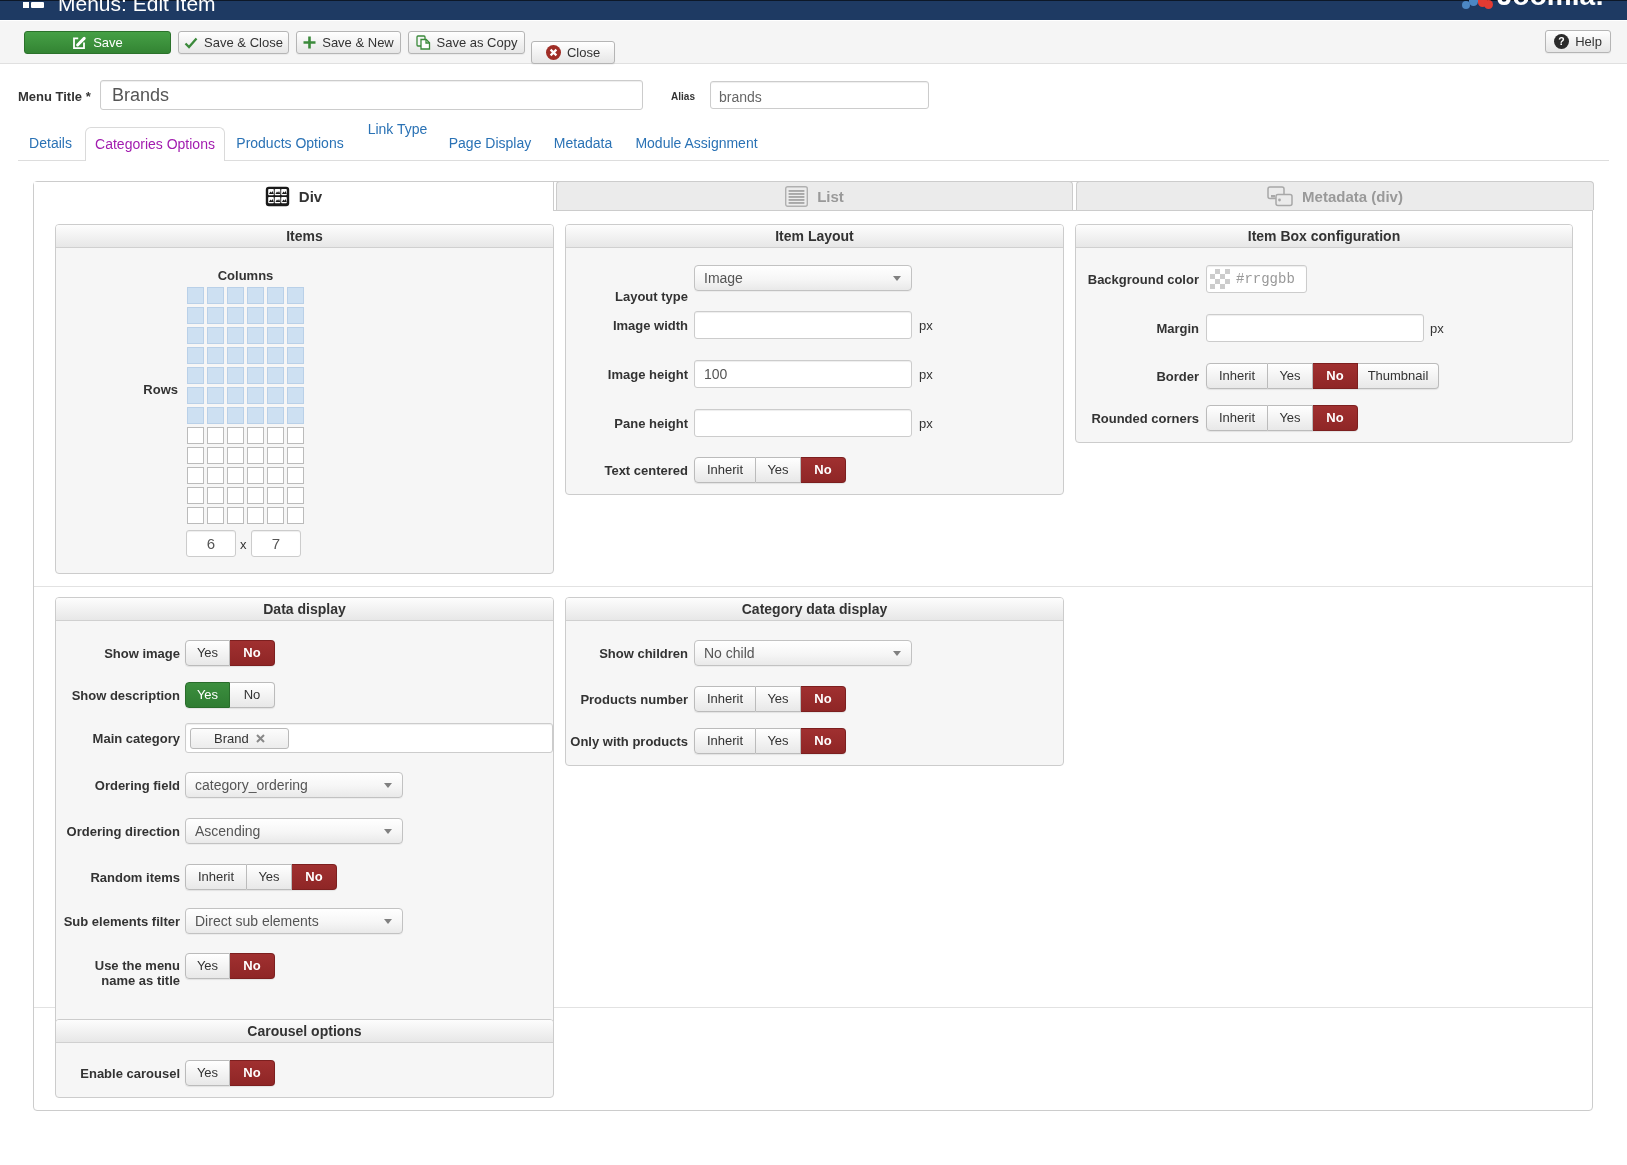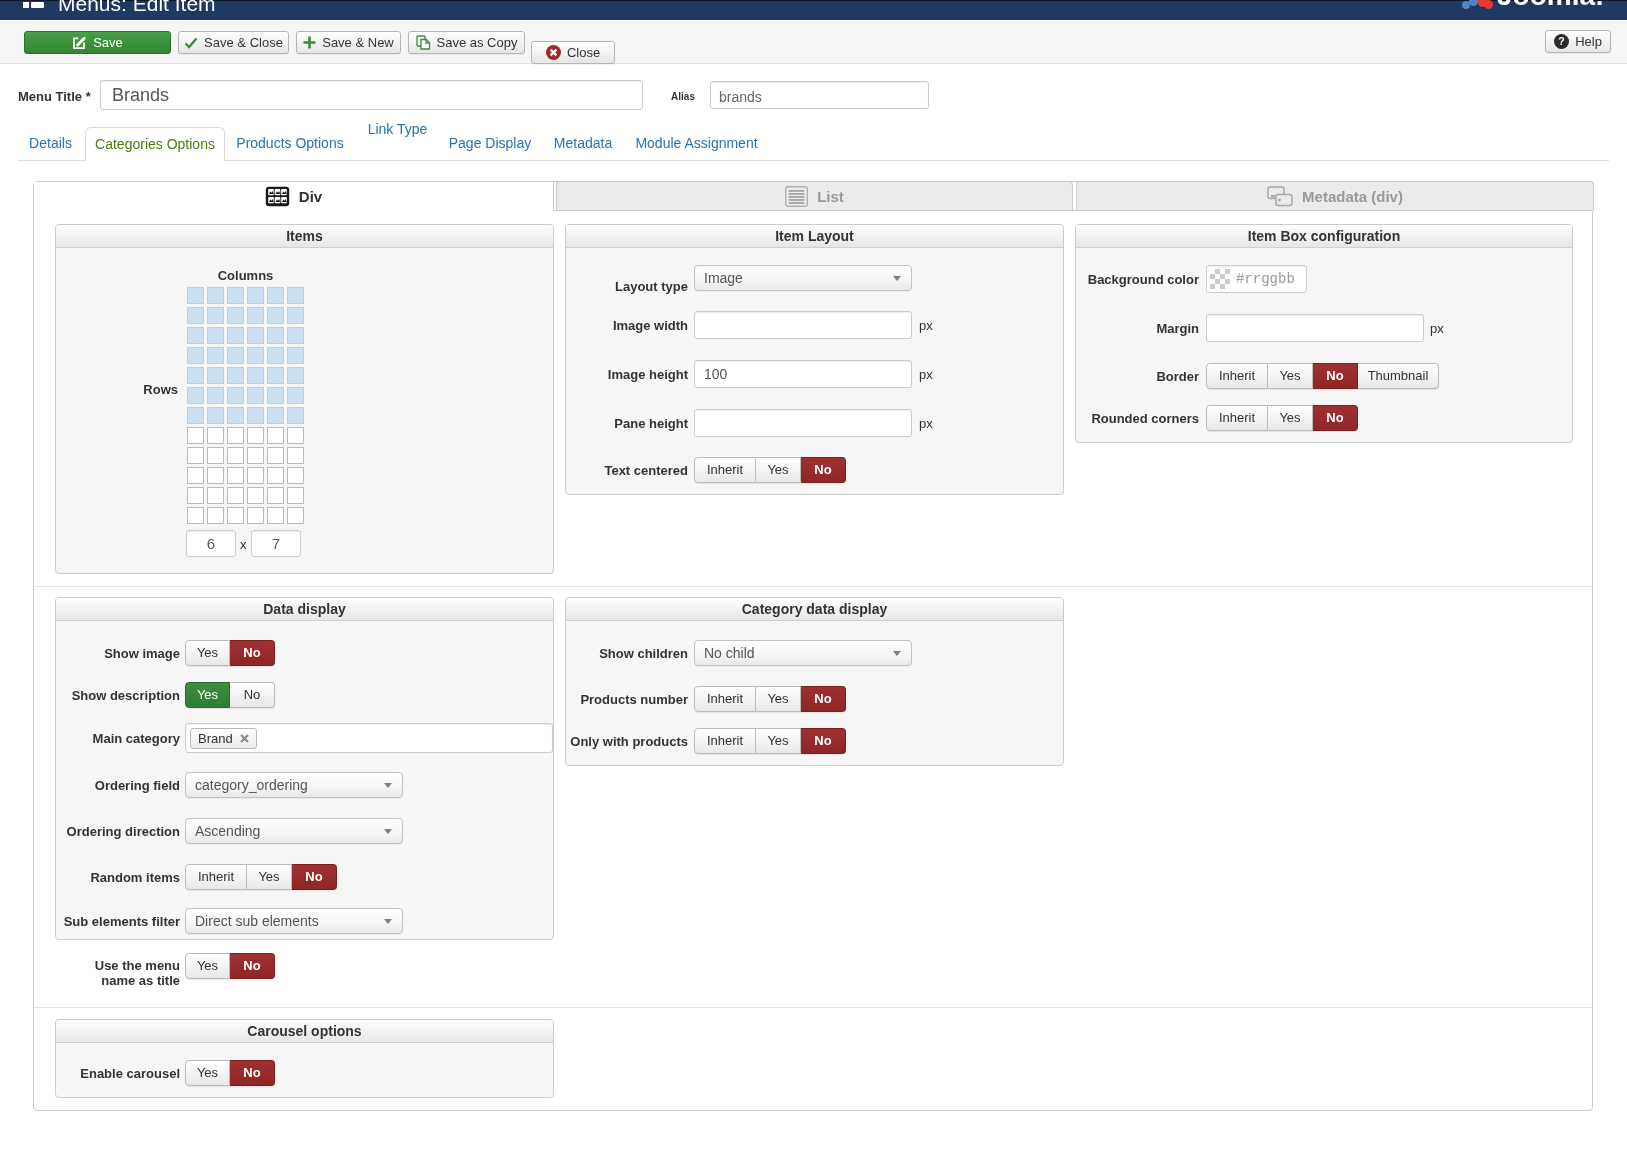--- a/index.html
+++ b/index.html
@@ -80,21 +80,21 @@
 <div class="inp" style="left:100px;top:80px;width:543px;height:30px;font-size:18px;color:#555;line-height:28px;padding-left:11px">Brands</div>
 <div class="lbl plain" style="left:637px;top:89px;width:58px;font-size:10px;text-align:right">Alias</div>
 <div class="inp" style="left:710px;top:81px;width:219px;height:28px;font-size:14px;color:#666;line-height:31px;padding-left:8px">brands</div>
 <div class="abs" style="left:18px;top:160px;width:1591px;height:1px;background:#ddd"></div>
 <div class="tab" style="left:18px;top:127px;width:65px;height:33px">Details</div>
 <div class="tab" style="left:227px;top:127px;width:126px;height:33px">Products Options</div>
 <div class="tab" style="left:357px;top:113px;width:81px;height:33px">Link Type</div>
 <div class="tab" style="left:439px;top:127px;width:102px;height:33px">Page Display</div>
 <div class="tab" style="left:543px;top:127px;width:80px;height:33px">Metadata</div>
 <div class="tab" style="left:626px;top:127px;width:141px;height:33px">Module Assignment</div>
-<div class="abs" style="left:85px;top:127px;width:140px;height:34px;background:#fff;border:1px solid #dadada;border-bottom:none;border-radius:6px 6px 0 0;text-align:center;line-height:32px;font-size:14px;color:#4d7c0f">Categories Options</div>
+<div class="abs" style="left:85px;top:127px;width:140px;height:34px;background:#fff;border:1px solid #dadada;border-bottom:none;border-radius:6px 6px 0 0;text-align:center;line-height:32px;font-size:14px;color:#a21caf">Categories Options</div>
 <div class="abs" style="left:33px;top:181px;width:1560px;height:930px;background:#fff;border:1px solid #ccc;border-radius:4px"></div>
 <div class="abs" style="left:554px;top:210px;width:1038px;height:1px;background:#ccc"></div>
 <div class="abs" style="left:34px;top:586px;width:1558px;height:1px;background:#e2e2e2"></div>
 <div class="abs" style="left:34px;top:1007px;width:1558px;height:1px;background:#e2e2e2"></div>
 <div class="abs" style="left:553px;top:181px;width:1px;height:30px;background:#ccc"></div>
 <div class="abs" style="left:34px;top:182px;width:519px;height:29px;background:#fff;display:flex;align-items:center;justify-content:center;gap:9px;font-size:15px;font-weight:bold;color:#333">
     <svg width="25" height="21" viewBox="0 0 25 21">
       <rect x="0.8" y="0.8" width="23.4" height="19.4" rx="3" fill="#1a1a1a"></rect>
       <rect x="3.2" y="3.0" width="5.6" height="6.2" rx="0.8" fill="#fff"></rect>
       <path d="M3.9000000000000004 7.9 l1.6-2.4 1.1 1.2 0.9-1.6 1.3 2.8z" fill="#1a1a1a"></path>
@@ -209,21 +209,21 @@
 <div class="cell cw" style="left:287px;top:507px"></div>
 <div class="lbl" style="left:8px;top:382px;width:170px">Rows</div>
 <div class="inp" style="left:186px;top:530px;width:50px;height:27px"></div>
 <div class="abs" style="left:186px;top:530px;width:50px;height:27px;text-align:center;line-height:27px;font-size:15px;color:#555">6</div>
 <div class="px" style="left:240px;top:537px">x</div>
 <div class="inp" style="left:251px;top:530px;width:50px;height:27px"></div>
 <div class="abs" style="left:251px;top:530px;width:50px;height:27px;text-align:center;line-height:27px;font-size:15px;color:#555">7</div>
 <div class="panel" style="left:565px;top:224px;width:499px;height:271px">
     <div class="ph">Item Layout</div>
   </div>
-<div class="lbl" style="left:518px;top:279px;width:170px">Layout type</div>
+<div class="lbl" style="left:518px;top:289px;width:170px">Layout type</div>
 <div class="sel" style="left:694px;top:265px;width:218px;height:26px">
     <span>Image</span>
     <i></i>
   </div>
 <div class="lbl" style="left:518px;top:318px;width:170px">Image width</div>
 <div class="inp" style="left:694px;top:311px;width:218px;height:28px"></div>
 <div class="px" style="left:919px;top:318px">px</div>
 <div class="lbl" style="left:518px;top:367px;width:170px">Image height</div>
 <div class="inp" style="left:694px;top:360px;width:218px;height:28px">
     <span style="position:absolute;left:9px;top:50%;transform:translateY(-50%)">100</span>
@@ -254,36 +254,36 @@
     <b class="" style="width:45px">Yes</b>
     <b class="red" style="width:45px">No</b>
     <b class="l " style="width:81px">Thumbnail</b>
   </div>
 <div class="lbl" style="left:1029px;top:411px;width:170px">Rounded corners</div>
 <div class="grp" style="left:1206px;top:405px">
     <b class="f " style="width:62px">Inherit</b>
     <b class="" style="width:45px">Yes</b>
     <b class="l red" style="width:45px">No</b>
   </div>
-<div class="panel" style="left:55px;top:597px;width:499px;height:343px">
+<div class="panel" style="left:55px;top:597px;width:499px;height:444px">
     <div class="ph">Data display</div>
   </div>
 <div class="lbl" style="left:10px;top:646px;width:170px">Show image</div>
 <div class="grp" style="left:185px;top:640px">
     <b class="f " style="width:45px">Yes</b>
     <b class="l red" style="width:45px">No</b>
   </div>
 <div class="lbl" style="left:10px;top:688px;width:170px">Show description</div>
 <div class="grp" style="left:185px;top:682px">
     <b class="f green" style="width:45px">Yes</b>
     <b class="l " style="width:45px">No</b>
   </div>
 <div class="lbl" style="left:10px;top:731px;width:170px">Main category</div>
 <div class="inp" style="left:185px;top:723px;width:368px;height:30px"></div>
-<div class="abs" style="left:190px;top:728px;height:21px;padding:0 7px;background:linear-gradient(#fcfcfc,#ececec);border:1px solid #b9b9b9;border-radius:3px;font-size:13px;color:#333;line-height:19px">Brand&nbsp;&nbsp;<svg width="9" height="9" viewBox="0 0 9 9">
+<div class="abs" style="left:190px;top:728px;height:21px;padding:0 23px;background:linear-gradient(#fcfcfc,#ececec);border:1px solid #b9b9b9;border-radius:3px;font-size:13px;color:#333;line-height:19px">Brand&nbsp;&nbsp;<svg width="9" height="9" viewBox="0 0 9 9">
       <path d="M1 1 L8 8 M8 1 L1 8" stroke="#888" stroke-width="2"></path>
     </svg></div>
 <div class="lbl" style="left:10px;top:778px;width:170px">Ordering field</div>
 <div class="sel" style="left:185px;top:772px;width:218px;height:26px">
     <span>category_ordering</span>
     <i></i>
   </div>
 <div class="lbl" style="left:10px;top:824px;width:170px">Ordering direction</div>
 <div class="sel" style="left:185px;top:818px;width:218px;height:26px">
     <span>Ascending</span>

